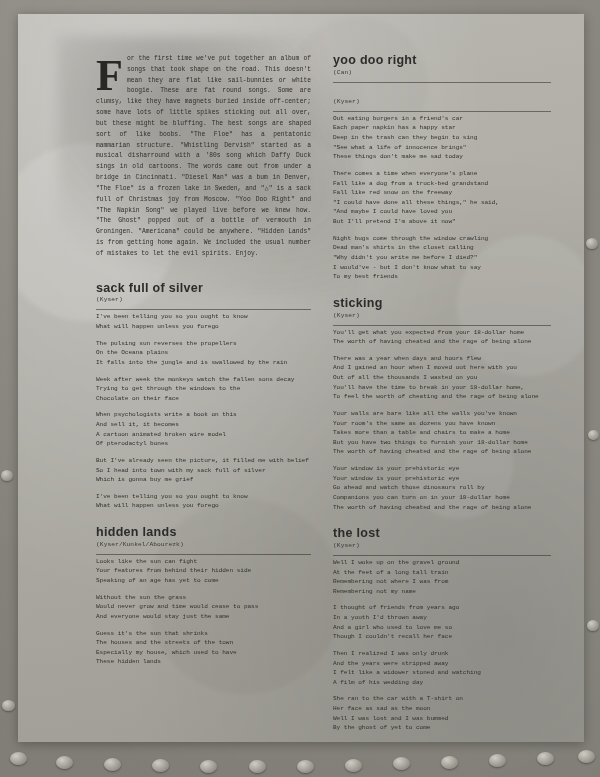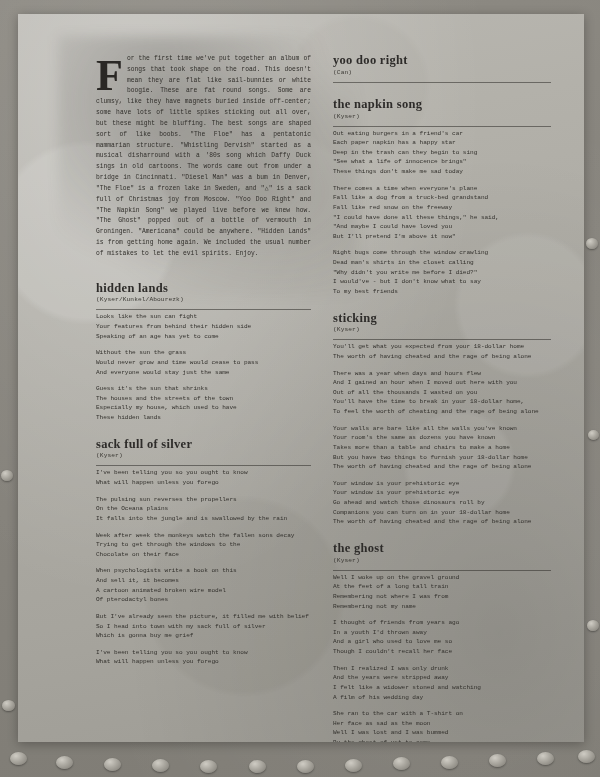--- a/index.html
+++ b/index.html
@@ -82,21 +82,21 @@
   .col {
     position: absolute;
     top: 40px;
   }
   #col-left  { left: 78px;  width: 215px; }
   #col-right { left: 315px; width: 218px; }
 
   .song { margin-bottom: 15px; }
 
   .song-title {
-    font-family: Liberation Serif, serif;
+    font-family: Liberation Sans, sans-serif;
     font-size: 12.5px;
     font-weight: bold;
     color: #2e2c2a;
     letter-spacing: 0.3px;
     margin: 0 0 1px 0;
     line-height: 1.1;
   }
   .song-credit {
     font-family: "Liberation Mono", monospace;
     font-size: 6.2px;
@@ -144,36 +144,20 @@
 <body>
 
 <div id="page">
 
   <div id="sheet">
     <div id="mottle"></div>
 
     <div class="col" id="col-left">
 
       <div id="intro"><span id="dropcap">F</span><span>or the first time we've put together an album of songs that took shape on the road. This doesn't mean they are flat like sail-bunnies or white boogie. These are fat round songs. Some are clumsy, like they have magnets buried inside off-center; some have lots of little spikes sticking out all over, but these might be bluffing. The best songs are shaped sort of like boobs. "The Floe" has a pentatonic mammarian structure. "Whistling Dervish" started as a musical disharround with a '80s song which Daffy Duck sings in old cartoons. The words came out from under a bridge in Cincinnati. "Diesel Man" was a bum in Denver, "The Floe" is a frozen lake in Sweden, and "△" is a sack full of Christmas joy from Moscow. "Yoo Doo Right" and "The Napkin Song" we played live before we knew how. "The Ghost" popped out of a bottle of vermouth in Groningen. "Americana" could be anywhere. "Hidden Lands" is from getting home again. We included the usual number of mistakes to let the evil spirits. Enjoy.</span></div>
-
-      <div class="song">
-        <div class="song-title">hidden lands</div>
-        <div class="song-credit">(Kyser/Kunkel/Abourezk)</div>
-        <div class="underline"></div>
-        <div class="stanza">Looks like the sun can fight
-Your features from behind their hidden side
-Speaking of an age has yet to come</div>
-        <div class="stanza">Without the sun the grass
-Would never grow and time would cease to pass
-And everyone would stay just the same</div>
-        <div class="stanza">Guess it's the sun that shrinks
-The houses and the streets of the town
-Especially my house, which used to have
-These hidden lands</div>
-      </div>
 
       <div class="song">
         <div class="song-title">sack full of silver</div>
         <div class="song-credit">(Kyser)</div>
         <div class="underline"></div>
         <div class="stanza">I've been telling you so you ought to know
 What will happen unless you forego</div>
         <div class="stanza">The pulsing sun reverses the propellers
 On the Oceana plains
 It falls into the jungle and is swallowed by the rain</div>
@@ -184,32 +168,47 @@
 And sell it, it becomes
 A cartoon animated broken wire model
 Of pterodactyl bones</div>
         <div class="stanza">But I've already seen the picture, it filled me with belief
 So I head into town with my sack full of silver
 Which is gonna buy me grief</div>
         <div class="stanza">I've been telling you so you ought to know
 What will happen unless you forego</div>
       </div>
 
+      <div class="song">
+        <div class="song-title">hidden lands</div>
+        <div class="song-credit">(Kyser/Kunkel/Abourezk)</div>
+        <div class="underline"></div>
+        <div class="stanza">Looks like the sun can fight
+Your features from behind their hidden side
+Speaking of an age has yet to come</div>
+        <div class="stanza">Without the sun the grass
+Would never grow and time would cease to pass
+And everyone would stay just the same</div>
+        <div class="stanza">Guess it's the sun that shrinks
+The houses and the streets of the town
+Especially my house, which used to have
+These hidden lands</div>
+      </div>
+
     </div>
 
     <div class="col" id="col-right">
 
       <div class="song">
         <div class="song-title">yoo doo right</div>
         <div class="song-credit">(Can)</div>
         <div class="underline"></div>
       </div>
 
       <div class="song">
-        <div class="song-title">the napkin song</div>
         <div class="song-credit">(Kyser)</div>
         <div class="underline"></div>
         <div class="stanza">Out eating burgers in a friend's car
 Each paper napkin has a happy star
 Deep in the trash can they begin to sing
 "See what a life of innocence brings"
 These things don't make me sad today</div>
         <div class="stanza">There comes a time when everyone's plane
 Fall like a dog from a truck-bed grandstand
 Fall like red snow on the freeway
@@ -240,21 +239,21 @@
 But you have two things to furnish your 18-dollar home
 The worth of having cheated and the rage of being alone</div>
         <div class="stanza">Your window is your prehistoric eye
 Your window is your prehistoric eye
 Go ahead and watch those dinosaurs roll by
 Companions you can turn on in your 18-dollar home
 The worth of having cheated and the rage of being alone</div>
       </div>
 
       <div class="song">
-        <div class="song-title">the ghost</div>
+        <div class="song-title">the lost</div>
         <div class="song-credit">(Kyser)</div>
         <div class="underline"></div>
         <div class="stanza">Well I woke up on the gravel ground
 At the feet of a long tall train
 Remembering not where I was from
 Remembering not my name</div>
         <div class="stanza">I thought of friends from years ago
 In a youth I'd thrown away
 And a girl who used to love me so
 Though I couldn't recall her face</div>

